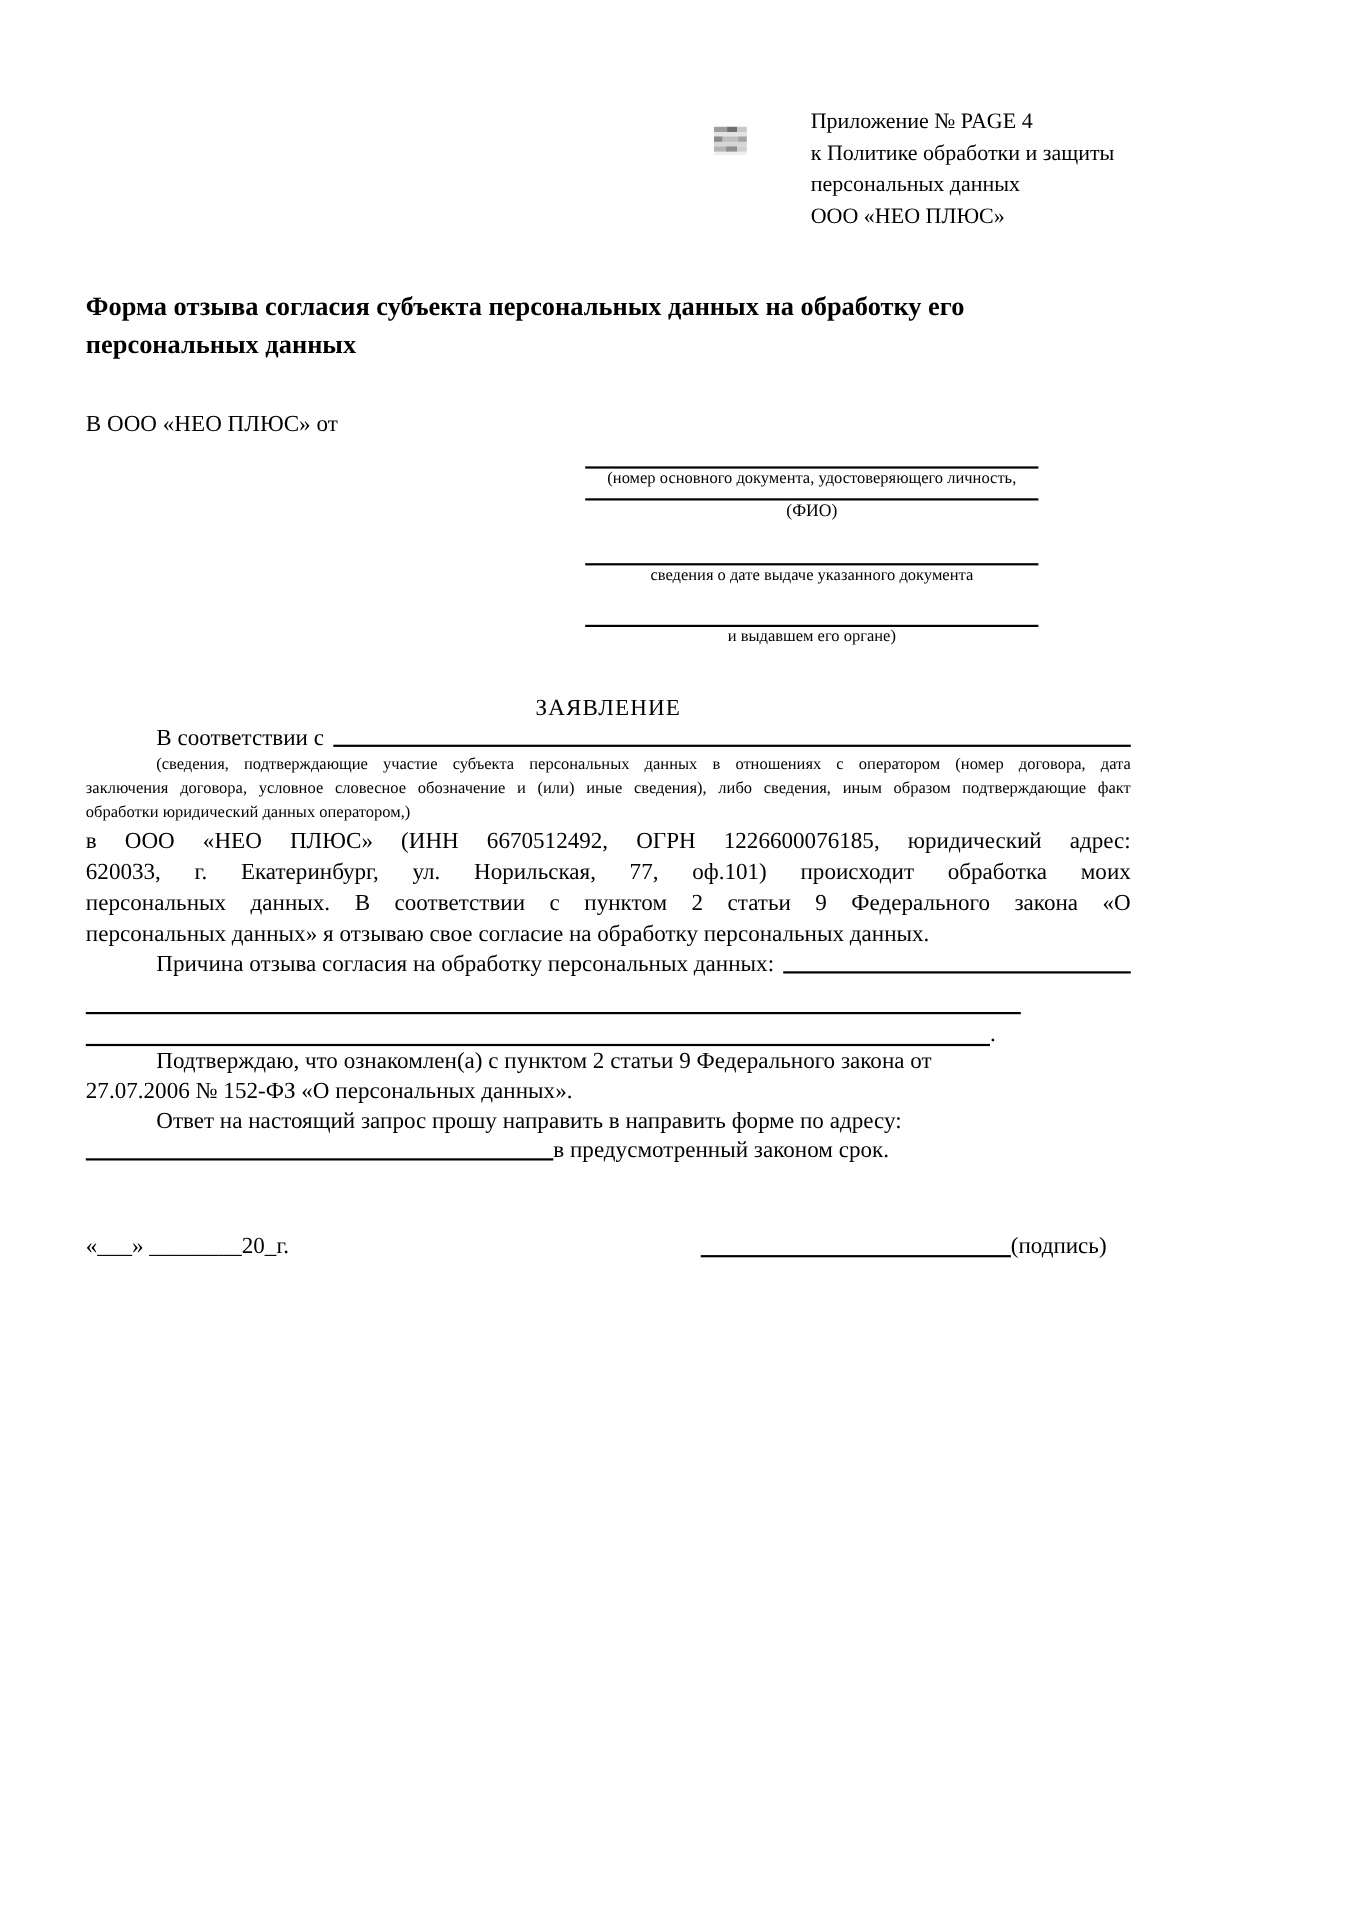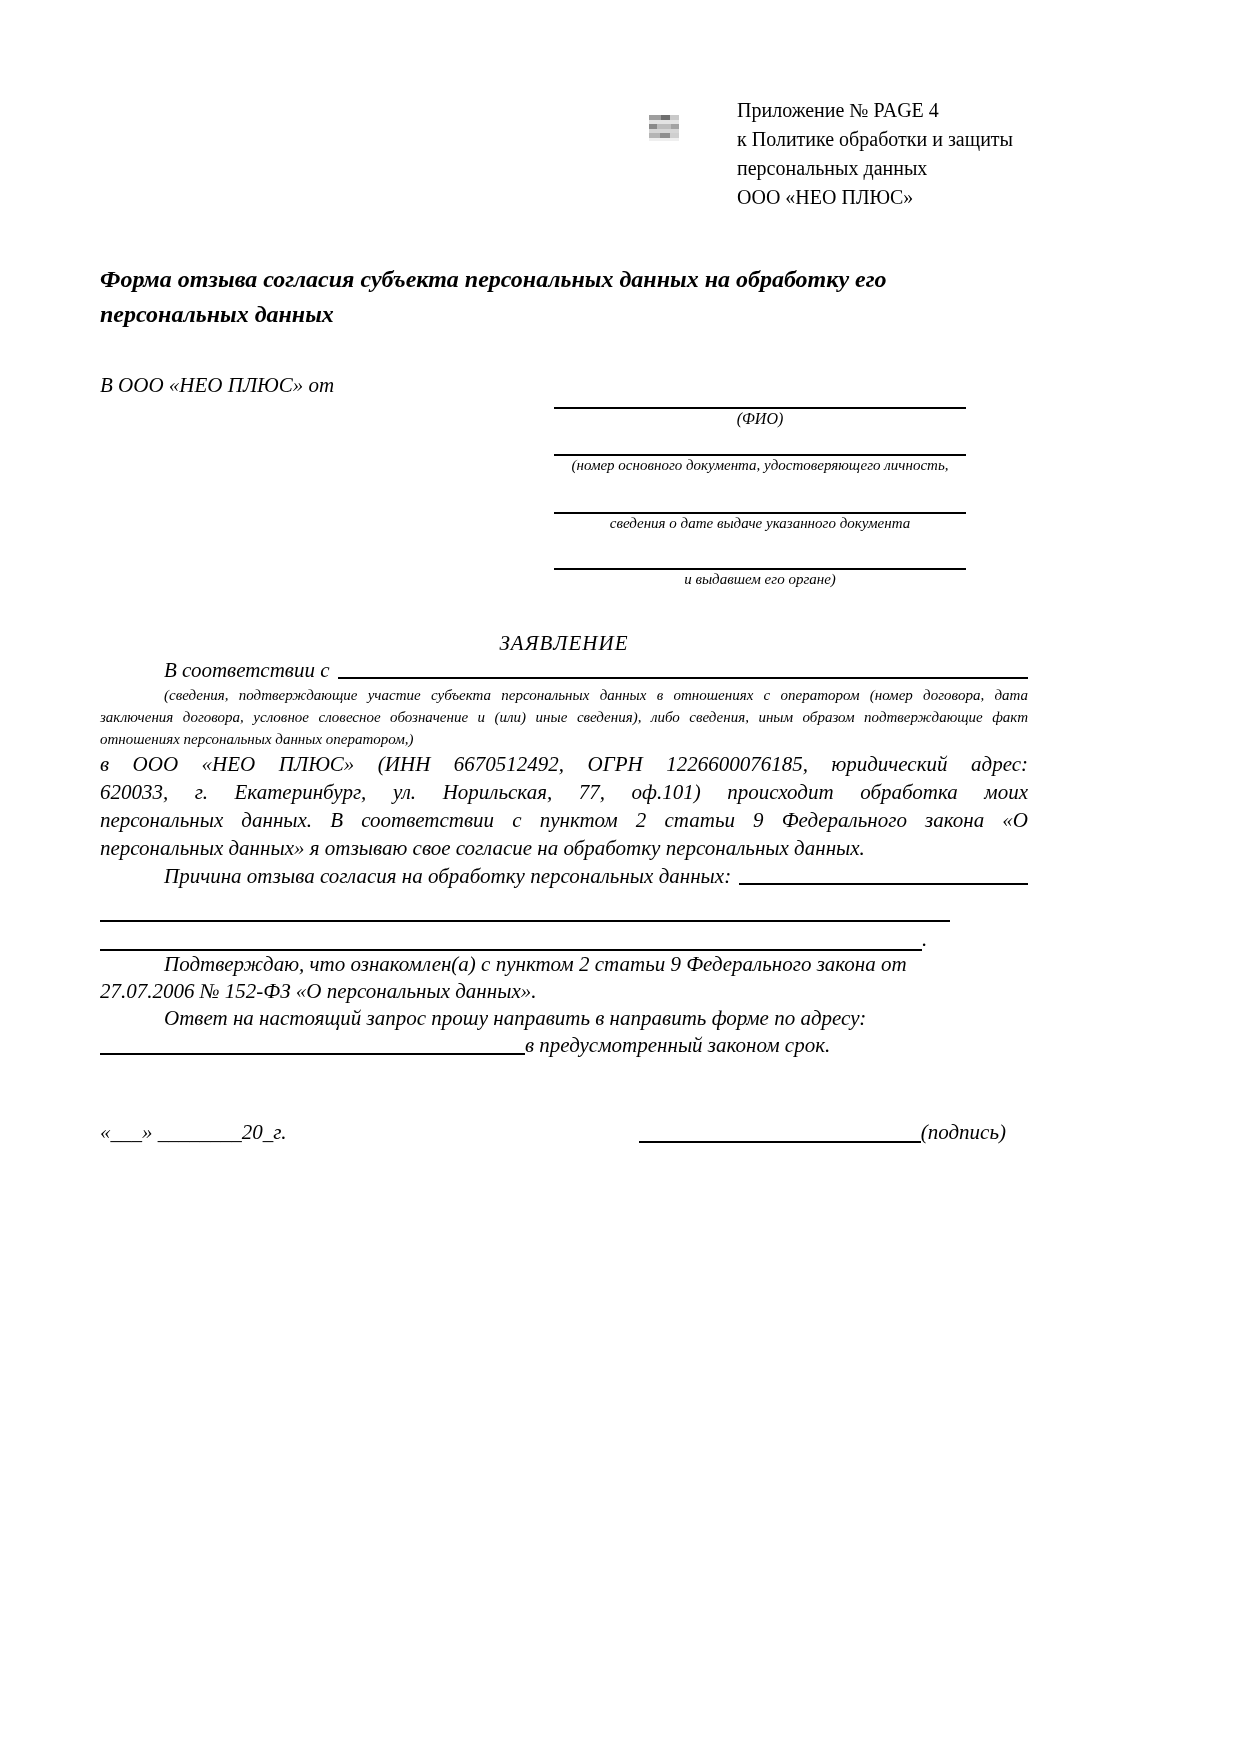--- a/index.html
+++ b/index.html
@@ -12,21 +12,21 @@
   }
   
   .header-block{
     position:absolute;left:737px;top:96px;
     font-size:20px;line-height:29px;white-space:nowrap;
   }
   
   .artifact{position:absolute;left:649px;top:115px;}
 
   
-  .content{padding:262px 214px 0 100px;font-style:italic;}
+  .content{padding:262px 214px 0 78px;}
   .title{font-size:24px;font-weight:bold;line-height:35px;}
   .to-line{margin-top:40px;font-size:21px;line-height:26px;}
 
   .fields{margin-left:454px;width:412px;}
   .field .rule{border-bottom:2px solid #000;}
   .f1 .rule{height:9px;}
   .f2{margin-top:14px;} .f2 .rule{height:12px;}
   .f3{margin-top:22px;} .f3 .rule{height:16px;}
   .f4{margin-top:22px;} .f4 .rule{height:14px;}
   .cap{text-align:center;font-size:15px;line-height:18px;}
@@ -91,48 +91,48 @@
   <div class="content">
 
     <div class="title">
       <div>Форма отзыва согласия субъекта персональных данных на обработку его</div>
       <div>персональных данных</div>
     </div>
 
     <div class="to-line">В ООО «НЕО ПЛЮС» от</div>
 
     <div class="fields">
+      <div class="field f2">
+        <div class="rule"></div>
+        <div class="cap">(номер основного документа, удостоверяющего личность,</div>
+      </div>
       <div class="field f1">
         <div class="rule"></div>
         <div class="cap">(ФИО)</div>
-      </div>
-      <div class="field f2">
-        <div class="rule"></div>
-        <div class="cap">(номер основного документа, удостоверяющего личность,</div>
       </div>
       <div class="field f3">
         <div class="rule"></div>
         <div class="cap">сведения о дате выдаче указанного документа</div>
       </div>
       <div class="field f4">
         <div class="rule"></div>
         <div class="cap">и выдавшем его органе)</div>
       </div>
     </div>
 
     <div class="heading">ЗАЯВЛЕНИЕ</div>
 
     <div class="flexline">
       <span class="indent">В соответствии с</span>
       <span class="fill"></span>
     </div>
 
     <div class="sp just first">(сведения, подтверждающие участие субъекта персональных данных в отношениях с оператором (номер договора, дата</div>
     <div class="sp just">заключения договора, условное словесное обозначение и (или) иные сведения), либо сведения, иным образом подтверждающие факт</div>
-    <div class="sp">отношениях персональных данных оператором,)</div>
+    <div class="sp">обработки юридический данных оператором,)</div>
 
     <div class="bodyline">в ООО «НЕО ПЛЮС» (ИНН 6670512492, ОГРН 1226600076185, юридический адрес:</div>
     <div class="bodyline">620033, г. Екатеринбург, ул. Норильская, 77, оф.101) происходит обработка моих</div>
     <div class="bodyline">персональных данных. В соответствии с пунктом 2 статьи 9 Федерального закона «О</div>
     <div class="bodyline last">персональных данных» я отзываю свое согласие на обработку персональных данных.</div>
 
     <div class="reason">
       <span class="indent">Причина отзыва согласия на обработку персональных данных:</span>
       <span class="fill"></span>
     </div>

